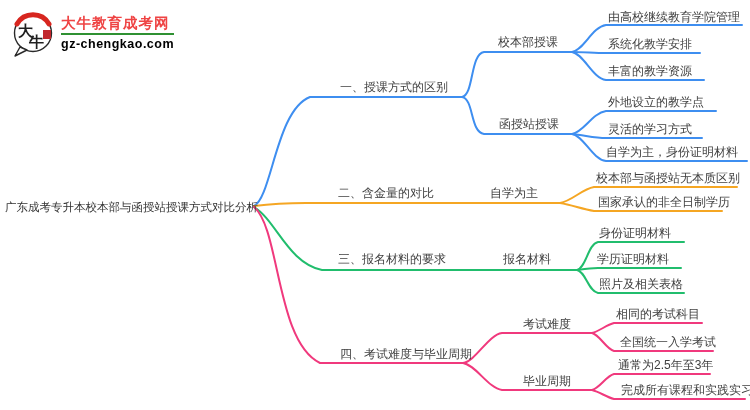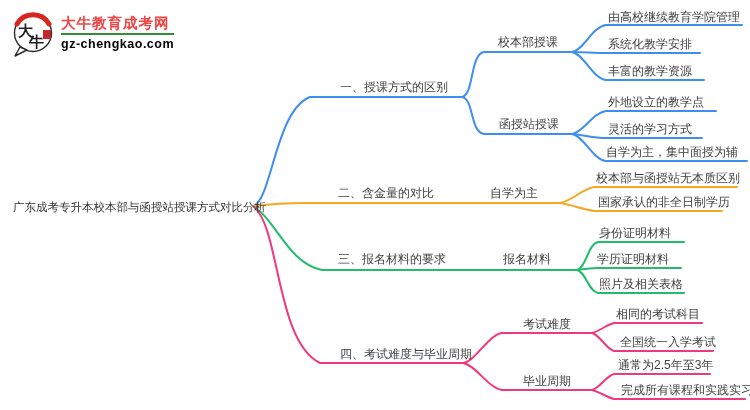--- a/index.html
+++ b/index.html
@@ -77,31 +77,31 @@
       <text x="8" y="28" font-size="15" font-weight="bold" fill="#1f1f1f">大</text>
       <text x="19" y="39" font-size="15" font-weight="bold" fill="#1f1f1f">牛</text>
       <rect x="33" y="22" width="8" height="9" fill="#c1272d"></rect>
     </svg>
     <div class="logo-text">
       <div class="logo-title">大牛教育成考网</div>
       <div class="logo-domain">gz-chengkao.com</div>
     </div>
   </div>
 
-  <div class="label central" style="left:5px;top:200px;margin-left:8px;">广东成考专升本校本部与函授站授课方式对比分析</div>
+  <div class="label central" style="left:5px;top:200px;">广东成考专升本校本部与函授站授课方式对比分析</div>
 
   <div class="label" style="left:340px;top:80px;">一、授课方式的区别</div>
   <div class="label" style="left:498px;top:35px;">校本部授课</div>
   <div class="label" style="left:608px;top:10px;">由高校继续教育学院管理</div>
   <div class="label" style="left:608px;top:37px;">系统化教学安排</div>
   <div class="label" style="left:608px;top:64px;">丰富的教学资源</div>
   <div class="label" style="left:499px;top:117px;">函授站授课</div>
   <div class="label" style="left:608px;top:95px;">外地设立的教学点</div>
   <div class="label" style="left:608px;top:122px;">灵活的学习方式</div>
-  <div class="label" style="left:606px;top:145px;">自学为主，集中面授为辅</div>
+  <div class="label" style="left:606px;top:145px;">自学为主，身份证明材料</div>
 
   <div class="label" style="left:338px;top:186px;">二、含金量的对比</div>
   <div class="label" style="left:490px;top:186px;">自学为主</div>
   <div class="label" style="left:596px;top:171px;">校本部与函授站无本质区别</div>
   <div class="label" style="left:338px;top:252px;">三、报名材料的要求</div>
 
   <div class="label" style="left:598px;top:195px;">国家承认的非全日制学历</div>
   <div class="label" style="left:503px;top:252px;">报名材料</div>
   <div class="label" style="left:599px;top:226px;">身份证明材料</div>
   <div class="label" style="left:597px;top:252px;">学历证明材料</div>

